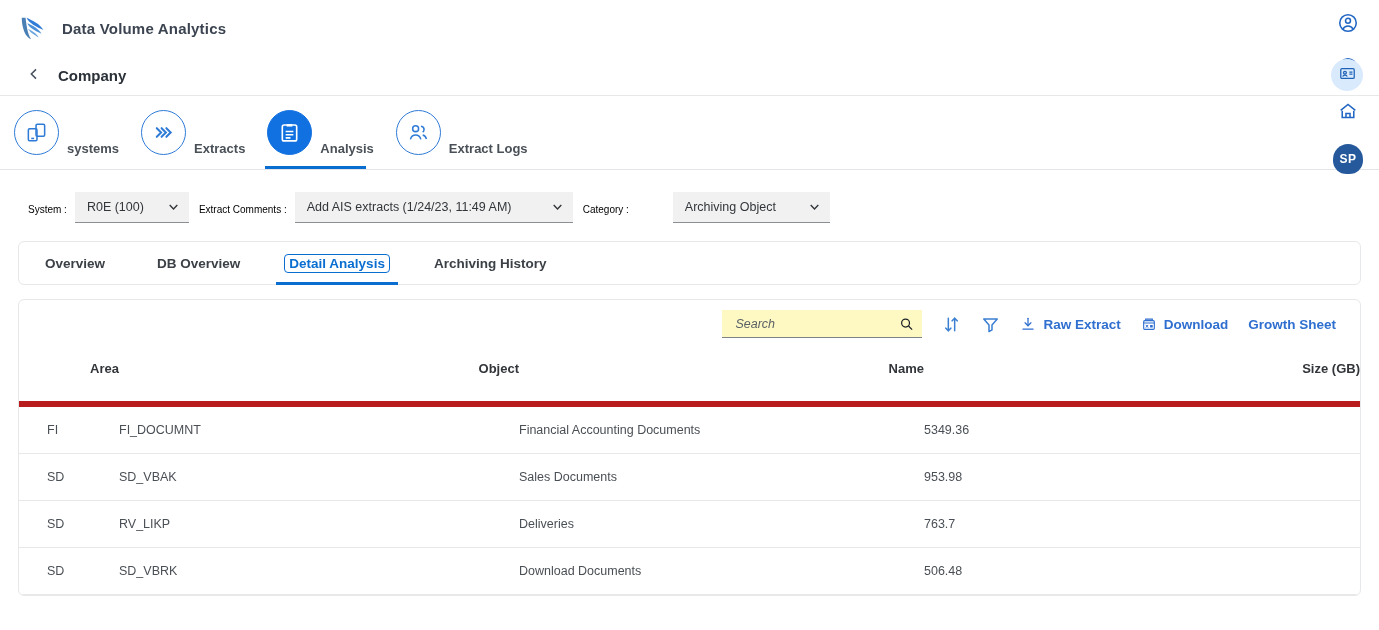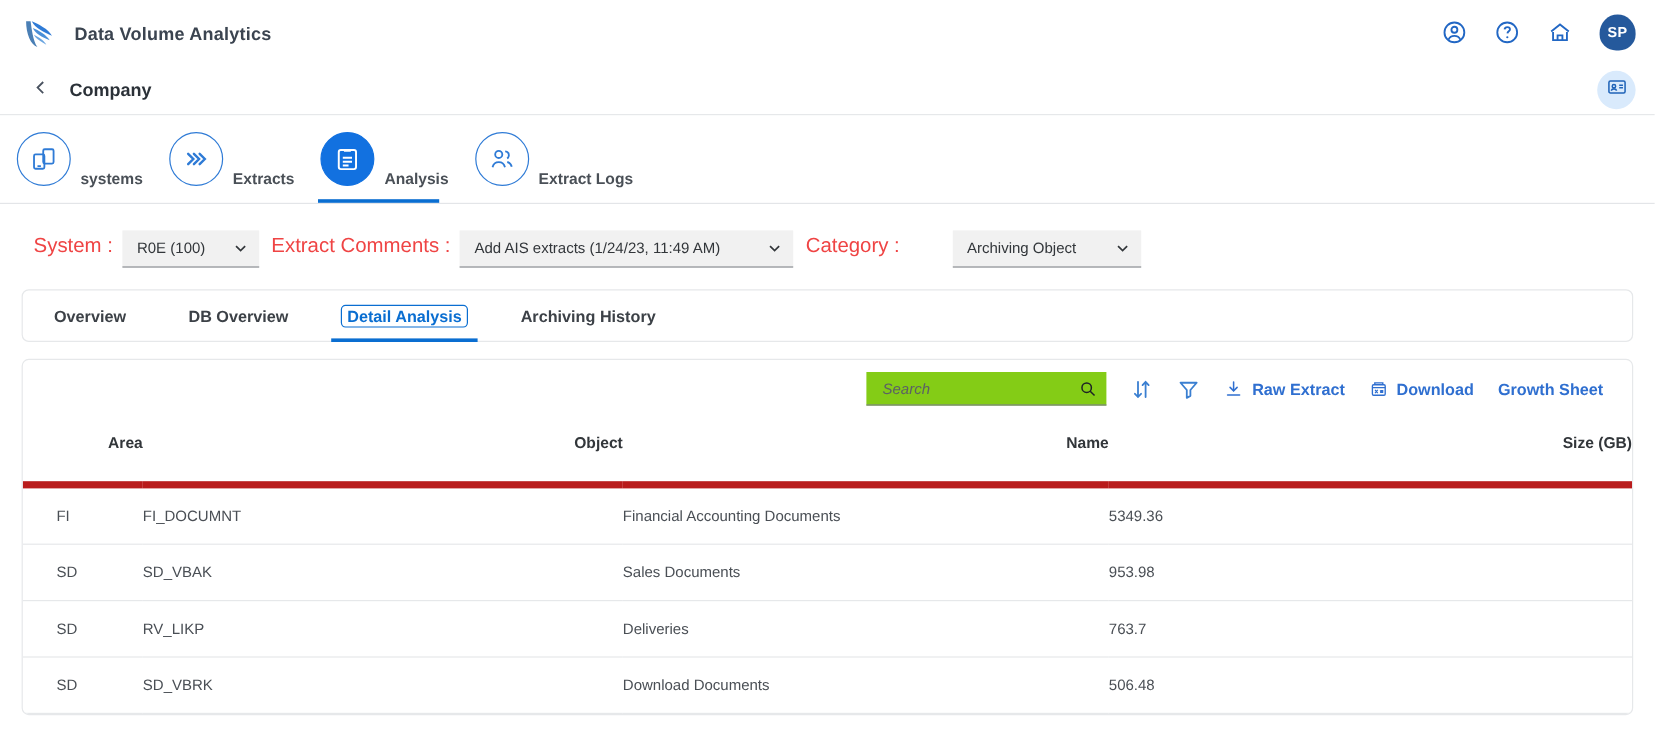--- a/index.html
+++ b/index.html
@@ -25,21 +25,21 @@
   .logo { width: 30px; height: 30px; display: block; }
   .brand-title {
     font-size: 15px;
     font-weight: bold;
     color: #3b4450;
     letter-spacing: .2px;
   }
   .top-actions {
     position: absolute;
     right: 16px; top: 12px;
-    display: flex; align-items: center; gap: 22px;
+    display: flex; align-items: center; gap: 22px; flex-direction: column;
   }
   .top-icon { width: 22px; height: 22px; display: block; color: #2267c4; cursor: pointer; }
   .avatar {
     width: 30px; height: 30px;
     background: #25599c;
     color: #fff;
     font-size: 12px; font-weight: bold;
     display: flex; align-items: center; justify-content: center;
     border-radius: 50% 50% 46% 46% / 52% 52% 44% 44%;
     cursor: pointer;
@@ -106,21 +106,21 @@
   }
 
   
   .filters {
     display: flex; align-items: flex-end;
     gap: 10px;
     padding: 22px 0 18px 28px;
   }
   .filter-group { display: flex; align-items: flex-end; gap: 8px; }
   .filter-label {
-    font-size: 17px; color: #ef4444;
+    font-size: 10px; color: #000000;
     padding-bottom: 8px;
     white-space: nowrap;
   }
   .select {
     position: relative;
     background: #f1f1f1;
     border-bottom: 1px solid #8b8f94;
     height: 31px;
     display: flex; align-items: center;
     padding: 0 32px 0 12px;
@@ -181,21 +181,21 @@
   }
   .table-toolbar {
     height: 48px;
     display: flex; align-items: center; justify-content: flex-end;
     gap: 20px;
     padding: 0 24px 0 0;
   }
   .searchbox {
     position: relative;
     width: 200px; height: 28px;
-    background: #84cc16;
+    background: #fef9c3;
     border-bottom: 1px solid #7d8287;
     display: flex; align-items: center;
     padding: 0 30px 0 11px;
   }
   .searchbox input {
     border: 0; outline: 0; background: transparent;
     font-size: 12.5px; font-style: italic;
     color: #4b4f54;
     width: 100%;
     font-family: "Liberation Sans", sans-serif;

